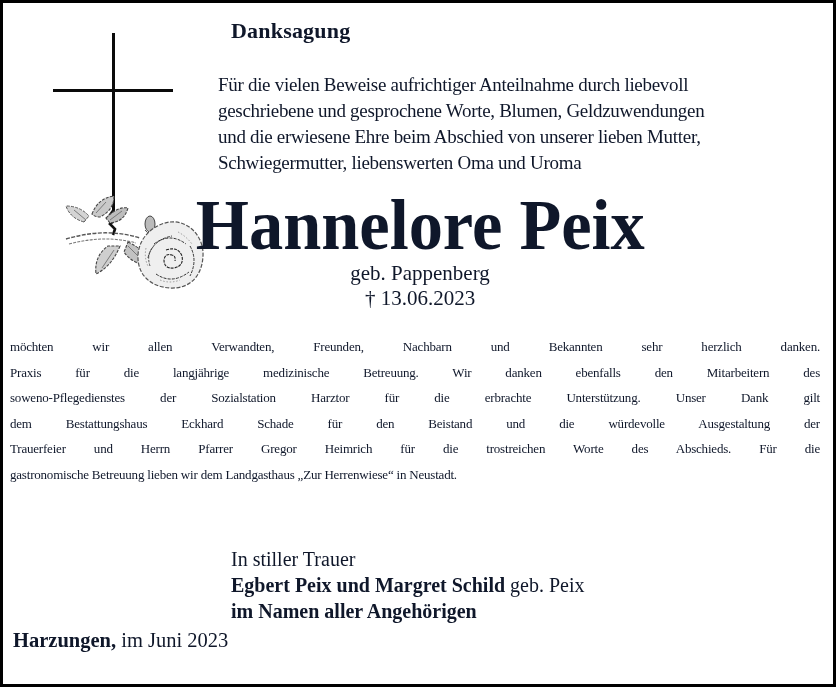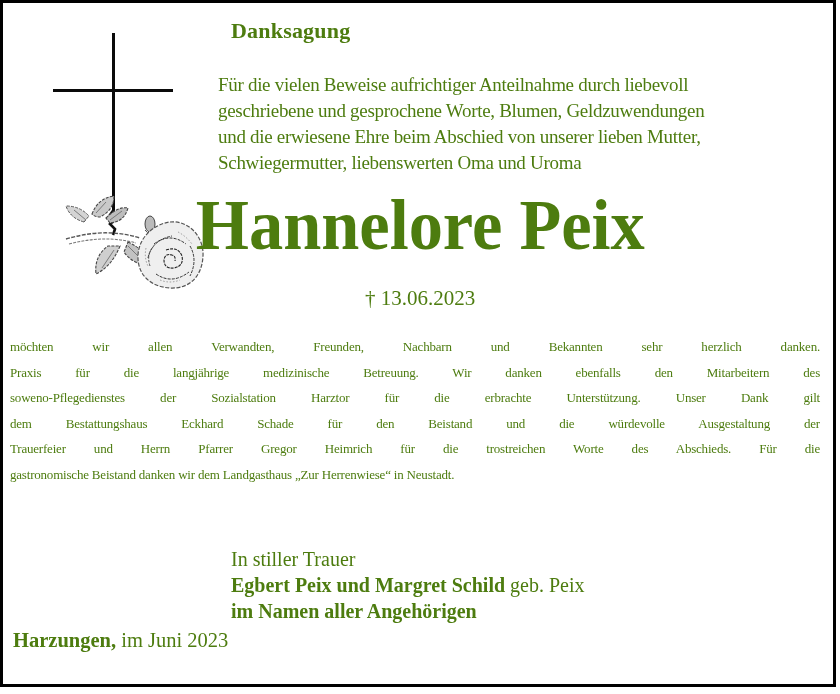--- a/index.html
+++ b/index.html
@@ -5,21 +5,21 @@
   html, body {
     margin: 0;
     padding: 0;
     background: #ffffff;
   }
   .page {
     position: relative;
     width: 840px;
     height: 694px;
     background: #ffffff;
-    color: #4d7c0f;
+    color: #0f172a;
     font-family: "Liberation Serif", serif;
     overflow: hidden;
   }
   .frame {
     position: absolute;
     left: 0;
     top: 0;
     width: 830px;
     height: 681px;
     border: 3px solid #000000;
@@ -180,29 +180,30 @@
   <div class="intro">
     <div>Für die vielen Beweise aufrichtiger Anteilnahme durch liebevoll</div>
     <div>geschriebene und gesprochene Worte, Blumen, Geldzuwendungen</div>
     <div>und die erwiesene Ehre beim Abschied von unserer lieben Mutter,</div>
     <div>Schwiegermutter, liebenswerten Oma und Uroma</div>
   </div>
 
   <div class="deceased-name">
     <span class="squeeze">Hannelore Peix</span>
   </div>
+  <div class="maiden">geb. Pappenberg</div>
   <div class="death-date">† 13.06.2023</div>
 
   <div class="bodytext">
     <div class="jline">möchten wir allen Verwandten, Freunden, Nachbarn und Bekannten sehr herzlich danken.</div>
     <div class="jline">Praxis für die langjährige medizinische Betreuung. Wir danken ebenfalls den Mitarbeitern des</div>
     <div class="jline">soweno-Pflegedienstes der Sozialstation Harztor für die erbrachte Unterstützung. Unser Dank gilt</div>
     <div class="jline">dem Bestattungshaus Eckhard Schade für den Beistand und die würdevolle Ausgestaltung der</div>
     <div class="jline">Trauerfeier und Herrn Pfarrer Gregor Heimrich für die trostreichen Worte des Abschieds. Für die</div>
-    <div class="lastline">gastronomische Beistand danken wir dem Landgasthaus „Zur Herrenwiese“ in Neustadt.</div>
+    <div class="lastline">gastronomische Betreuung lieben wir dem Landgasthaus „Zur Herrenwiese“ in Neustadt.</div>
   </div>
 
   <div class="mourning">
     <div>In stiller Trauer</div>
     <div><span class="bold">Egbert Peix und Margret Schild</span><span> geb. Peix</span></div>
     <div class="bold">im Namen aller Angehörigen</div>
   </div>
 
   <div class="footer"><span class="bold">Harzungen,</span><span> im Juni 2023</span></div>
 

